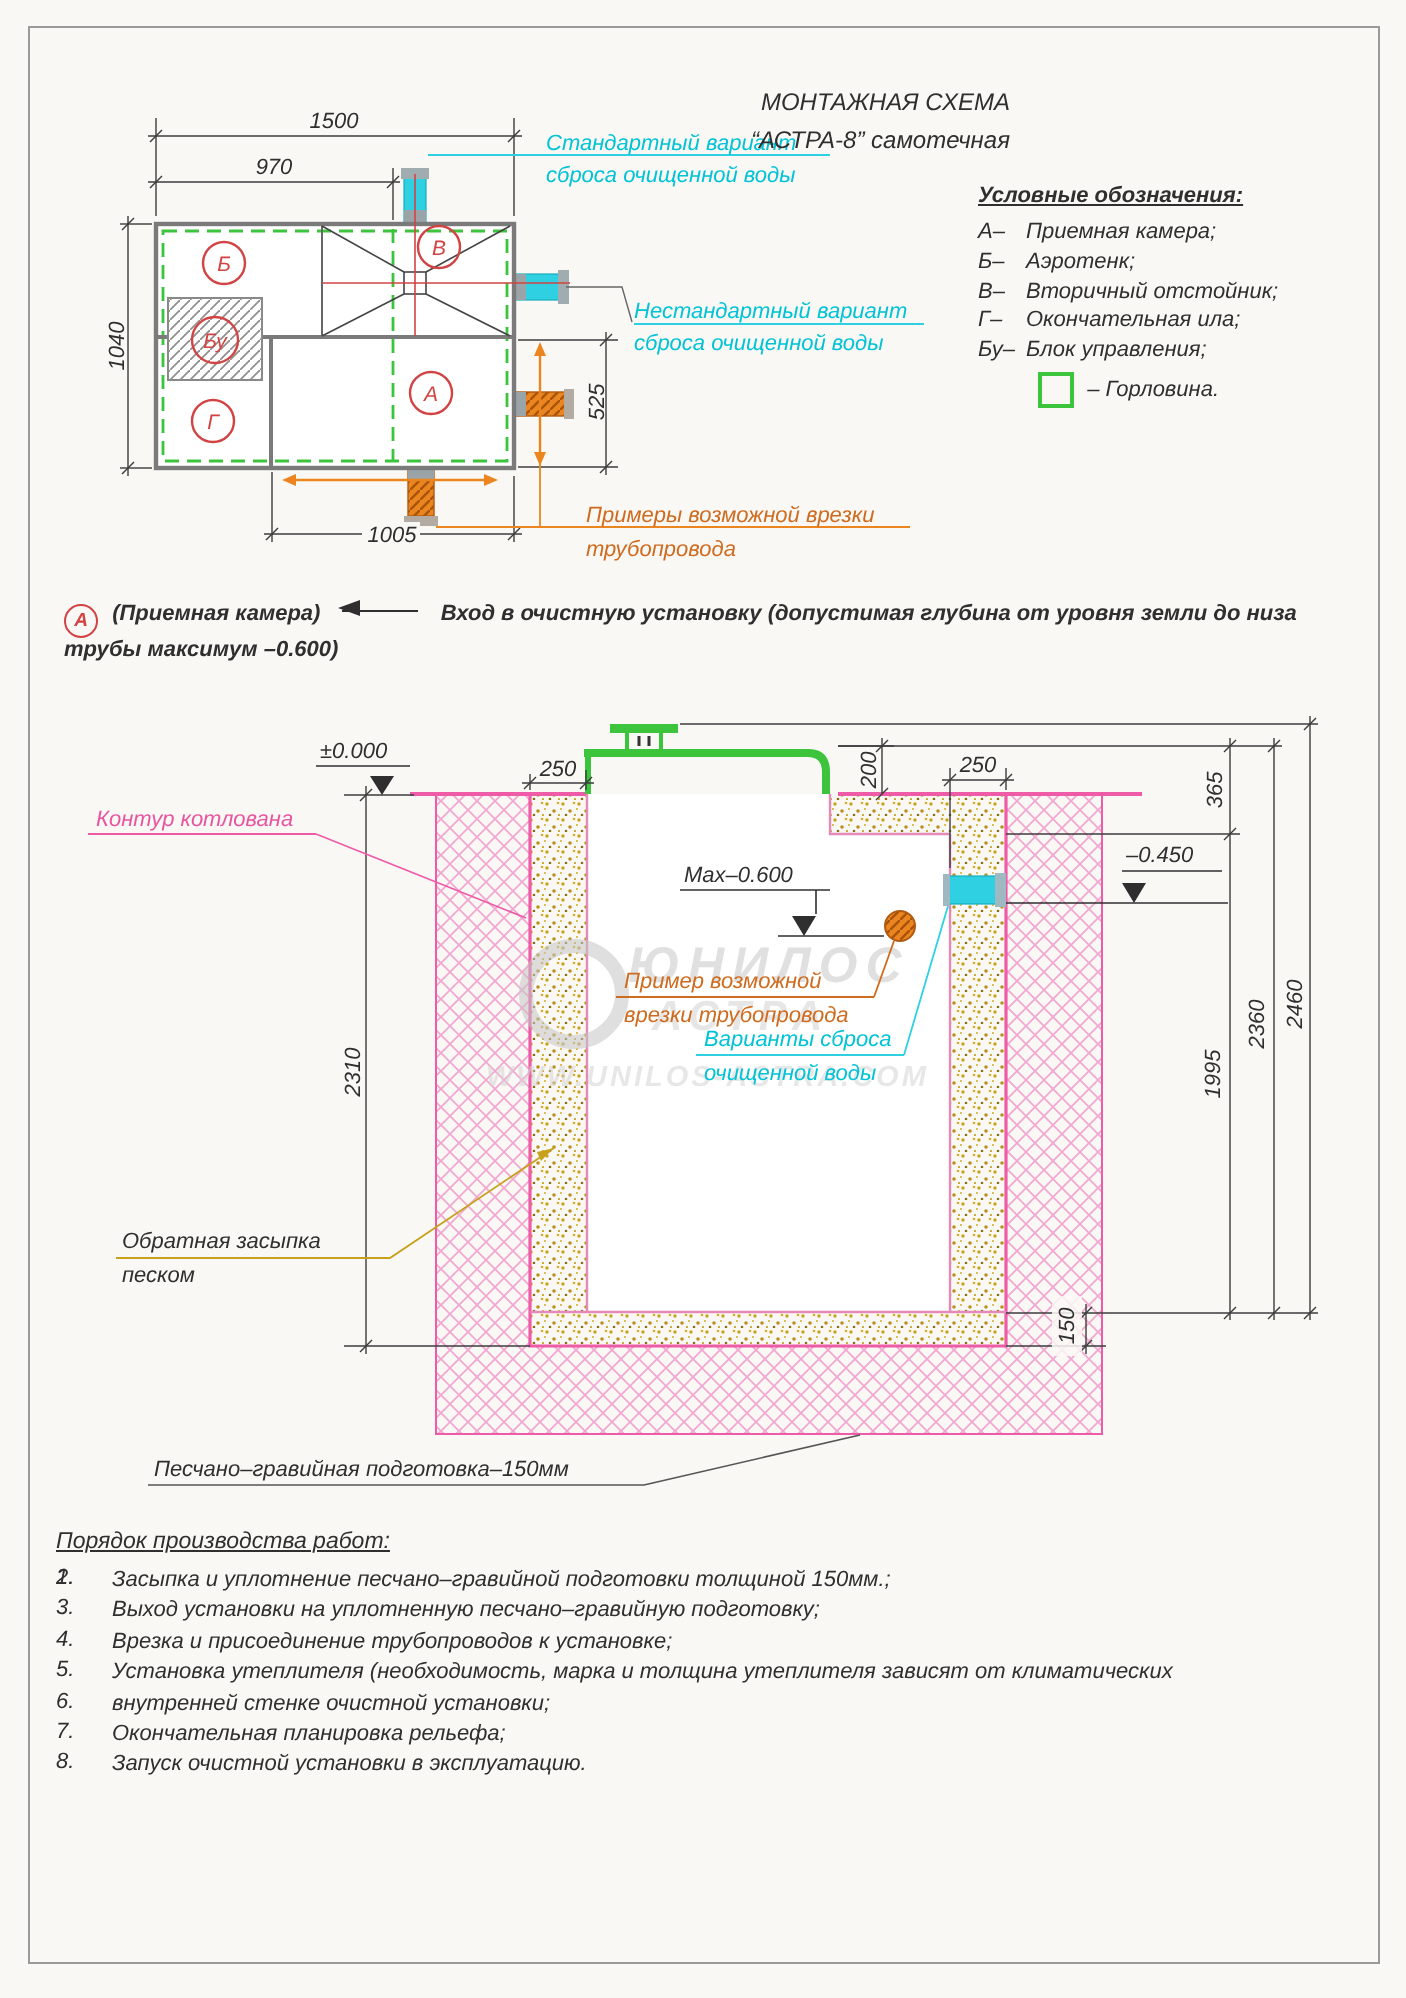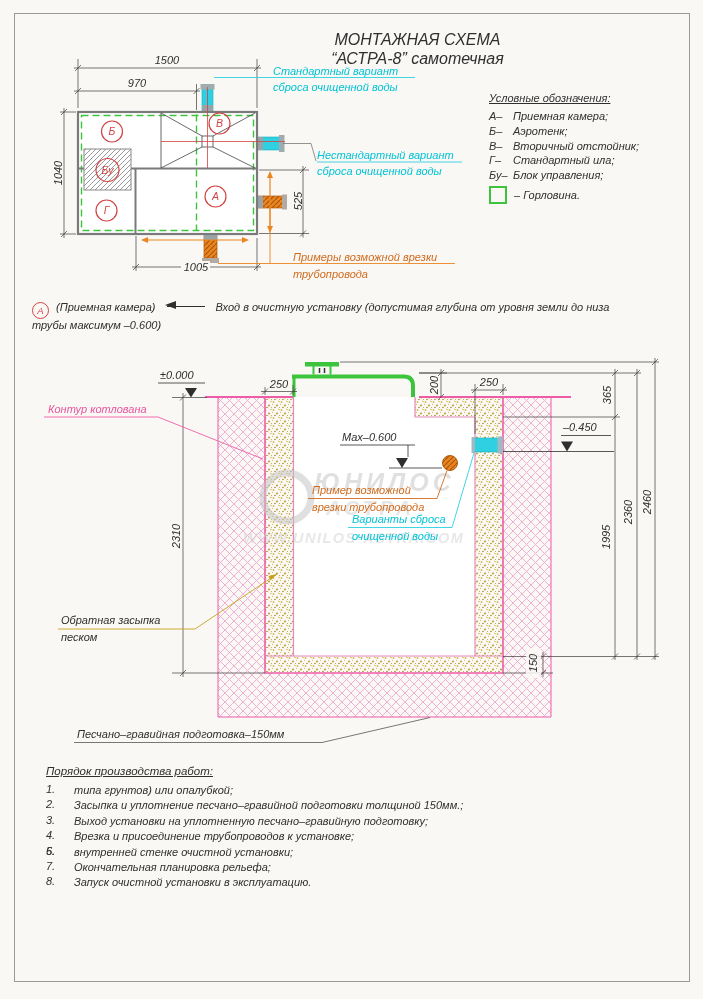--- a/index.html
+++ b/index.html
@@ -1,38 +1,38 @@
 <!DOCTYPE html>
 <html><head>
 <meta charset="utf-8">
 <style>
   html,body{margin:0;padding:0;}
   .page{position:relative;width:703px;height:999px;background:#faf8f5;overflow:hidden;
         font-family:"Liberation Sans",sans-serif;font-style:italic;color:#2f2f2f;}
   .frame{position:absolute;left:14px;top:13px;width:674px;height:967px;border:1.5px solid #9a9a9a;}
   svg.gfx{position:absolute;left:0;top:0;}
   .abs{position:absolute;}
-  .title{left:330px;top:30px;width:175px;text-align:center;font-size:16px;line-height:19px;}
+  .title{left:330px;top:42px;width:175px;text-align:right;font-size:12px;line-height:19px;}
   .legend{left:489px;top:92px;font-size:11px;}
-  .legend .ltitle{text-decoration:underline;margin-bottom:5px;}
+  .legend .ltitle{text-decoration:underline;margin-bottom:5px;font-weight:bold;}
   .lrow{line-height:14.8px;white-space:nowrap;}
   .lkey{display:inline-block;min-width:24px;}
-  .gorl{display:flex;align-items:center;margin-top:3px;}
+  .gorl{display:flex;align-items:center;margin-top:3px;justify-content:center;}
   .gsq{width:14px;height:14px;border:2px solid #3cc43c;margin-right:7px;flex:0 0 auto;}
-  .notes{left:32px;top:298px;font-size:11px;}
+  .notes{left:32px;top:298px;font-size:11px;font-weight:bold;}
   .nline{line-height:18px;white-space:nowrap;height:18px;}
   .nmark{display:inline-block;width:15px;height:15px;border:1.2px solid #d24343;border-radius:50%;
          color:#d24343;text-align:center;line-height:15px;font-size:9.5px;margin-right:4px;vertical-align:-3px;}
   .arr{display:inline-block;width:38px;height:10px;position:relative;margin:0 8px;vertical-align:0px;}
   .arr::before{content:"";position:absolute;left:0;top:4.5px;width:38px;height:1.3px;background:#2f2f2f;}
   .arrL::after{content:"";position:absolute;left:-2px;top:0px;border-right:11px solid #2f2f2f;
                border-top:4.5px solid transparent;border-bottom:4.5px solid transparent;}
   .arrR::after{content:"";position:absolute;right:-2px;top:0px;border-left:11px solid #2f2f2f;
                border-top:4.5px solid transparent;border-bottom:4.5px solid transparent;}
-  .work{left:46px;top:765px;font-size:11px;}
+  .work{left:28px;top:765px;font-size:11px;}
   .wtitle{text-decoration:underline;font-size:11.5px;margin-bottom:6px;}
   .witem{position:relative;padding-left:28px;}
   .wnum{position:absolute;left:0;top:0;}
   .wline{line-height:15.4px;white-space:nowrap;}
   text{font-family:"Liberation Sans",sans-serif;font-style:italic;}
   .t{font-size:11px;fill:#2f2f2f;}
   .mid{text-anchor:middle;}
   .tc{fill:#00c3d6;}
   .to{fill:#cf6b1e;}
   .tp{fill:#e8559f;}
@@ -336,21 +336,21 @@
   <div class="abs title">
     <div>МОНТАЖНАЯ СХЕМА</div>
     <div>“АСТРА-8” самотечная</div>
   </div>
 
   <div class="abs legend">
     <div class="ltitle">Условные обозначения:</div>
     <div class="lrow"><span class="lkey">А–</span><span>Приемная камера;</span></div>
     <div class="lrow"><span class="lkey">Б–</span><span>Аэротенк;</span></div>
     <div class="lrow"><span class="lkey">В–</span><span>Вторичный отстойник;</span></div>
-    <div class="lrow"><span class="lkey">Г–</span><span>Стандартный ила;</span></div>
+    <div class="lrow"><span class="lkey">Г–</span><span>Окончательная ила;</span></div>
     <div class="lrow"><span class="lkey">Бу–</span><span>Блок управления;</span></div>
     <div class="gorl">
         <span class="gsq"></span>
         <span>– Горловина.</span>
       </div>
   </div>
 
   <div class="abs notes">
     <div class="nline">
       <span class="nmark"><span>А</span></span>
@@ -358,36 +358,36 @@
       <span class="arr arrL"></span>
       <span>Вход в очистную установку (допустимая глубина от уровня земли до низа</span>
     </div>
     <div class="nline">трубы максимум –0.600)</div>
   </div>
 
   <div class="abs work">
     <div class="wtitle">Порядок производства работ:</div>
     <div class="witem">
         <span class="wnum">1.</span>
-        <div class="wline">типа грунтов) или опалубкой;</div>
       </div>
     <div class="witem">
         <span class="wnum">2.</span>
         <div class="wline">Засыпка и уплотнение песчано–гравийной подготовки толщиной 150мм.;</div>
       </div>
     <div class="witem">
         <span class="wnum">3.</span>
         <div class="wline">Выход установки на уплотненную песчано–гравийную подготовку;</div>
       </div>
     <div class="witem">
         <span class="wnum">4.</span>
         <div class="wline">Врезка и присоединение трубопроводов к установке;</div>
       </div>
     <div class="witem">
         <span class="wnum">5.</span>
+        <div class="wline">Установка утеплителя (необходимость, марка и толщина утеплителя зависят от климатических</div>
       </div>
     <div class="witem">
         <span class="wnum">6.</span>
         <div class="wline">внутренней стенке очистной установки;</div>
       </div>
     <div class="witem">
         <span class="wnum">7.</span>
         <div class="wline">Окончательная планировка рельефа;</div>
       </div>
     <div class="witem">

